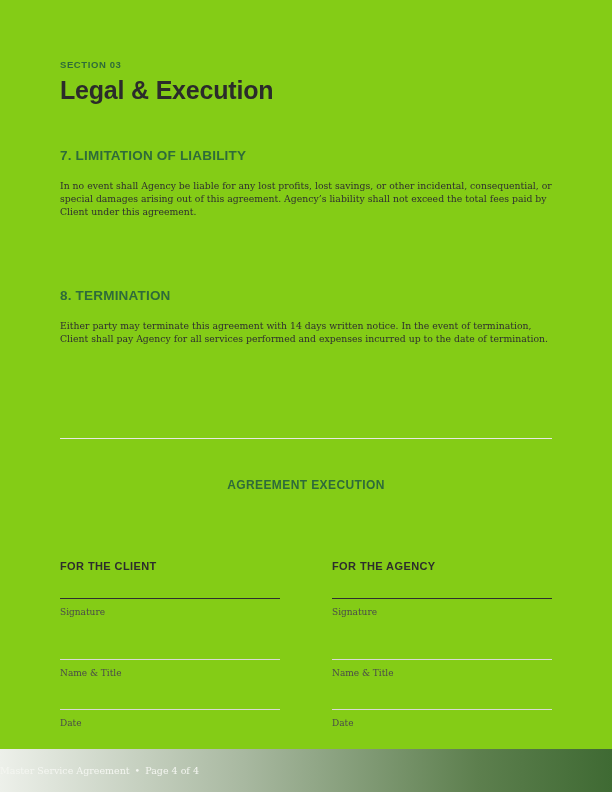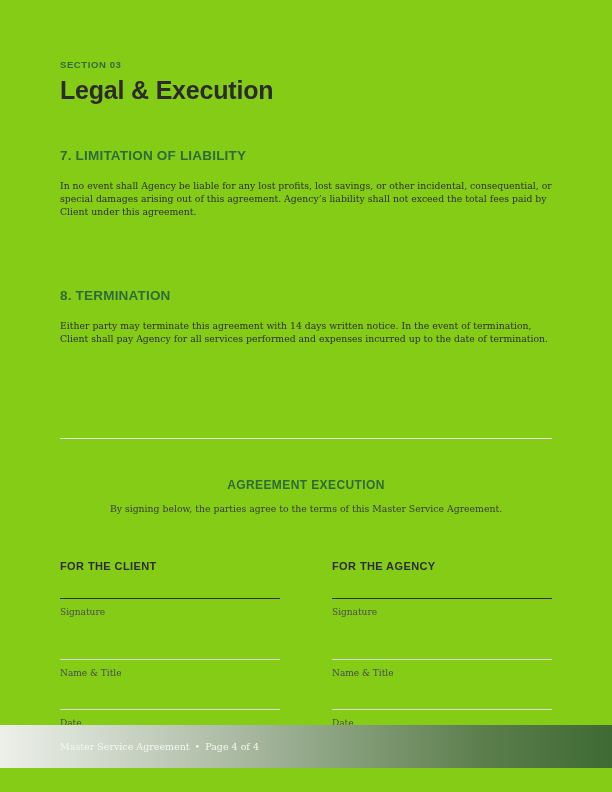--- a/index.html
+++ b/index.html
@@ -130,25 +130,24 @@
     font-family: "DejaVu Serif", serif;
     font-size: 9px;
     color: #4a4a4a;
   }
   .field-label.sig-label  { top: 47px; }
   .field-label.name-label { top: 108px; }
   .field-label.date-label { top: 158px; }
   .footer {
     position: absolute;
     left: 0;
-    top: 725px;
+    top: 749px;
     width: 612px;
     height: 43px;
     box-sizing: border-box;
-    padding-left: 60px;
     display: flex;
     align-items: center;
     background: linear-gradient(90deg, #edf0ea 0%, #a8b8a0 40%, #5d7f4e 78%, #3f6a33 100%);
     font-family: "DejaVu Serif", serif;
     font-size: 9.5px;
     color: #f4f6f1;
   }
   .footer .sep { margin: 0 5px; }
 </style>
 </head>
@@ -166,21 +165,20 @@
   </section>
 
   <section>
     <h2 class="sec-heading second">8. TERMINATION</h2>
     <p class="body-text second">Either party may terminate this agreement with 14 days written notice. In the event of termination, Client shall pay Agency for all services performed and expenses incurred up to the date of termination.</p>
   </section>
 
   <hr class="divider">
 
   <h3 class="exec-heading">AGREEMENT EXECUTION</h3>
-  <p class="exec-tagline">By signing below, the parties agree to the terms of this Master Service Agreement.</p>
 
   <div class="sig-col client">
     <div class="party-title">FOR THE CLIENT</div>
     <div class="sig-line"></div>
     <div class="field-label sig-label">Signature</div>
     <div class="light-line name-line"></div>
     <div class="field-label name-label">Name &amp; Title</div>
     <div class="light-line date-line"></div>
     <div class="field-label date-label">Date</div>
   </div>

